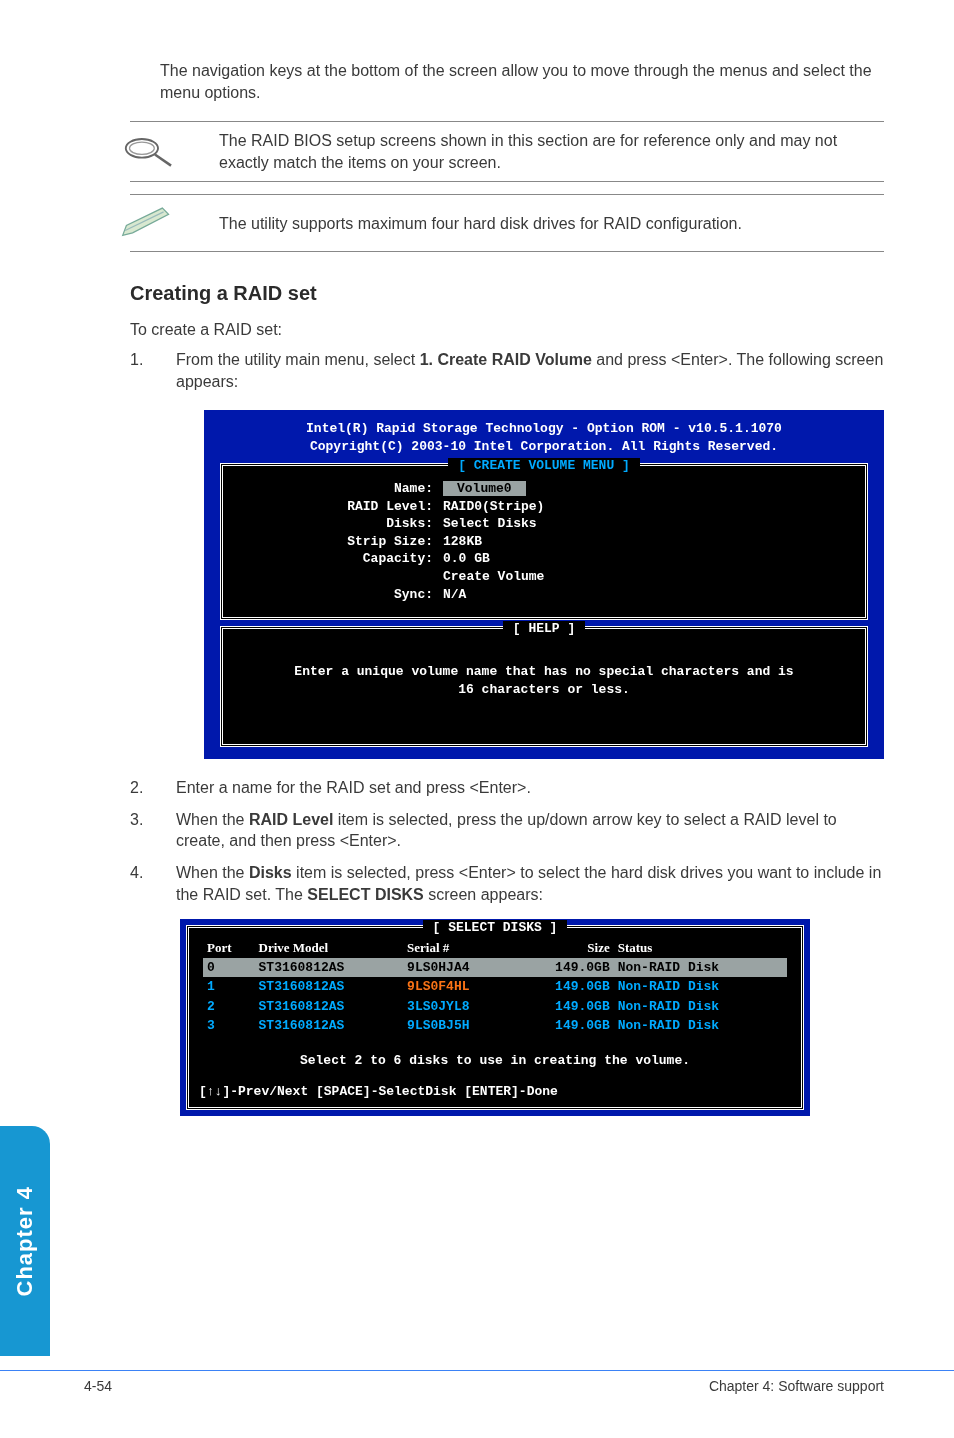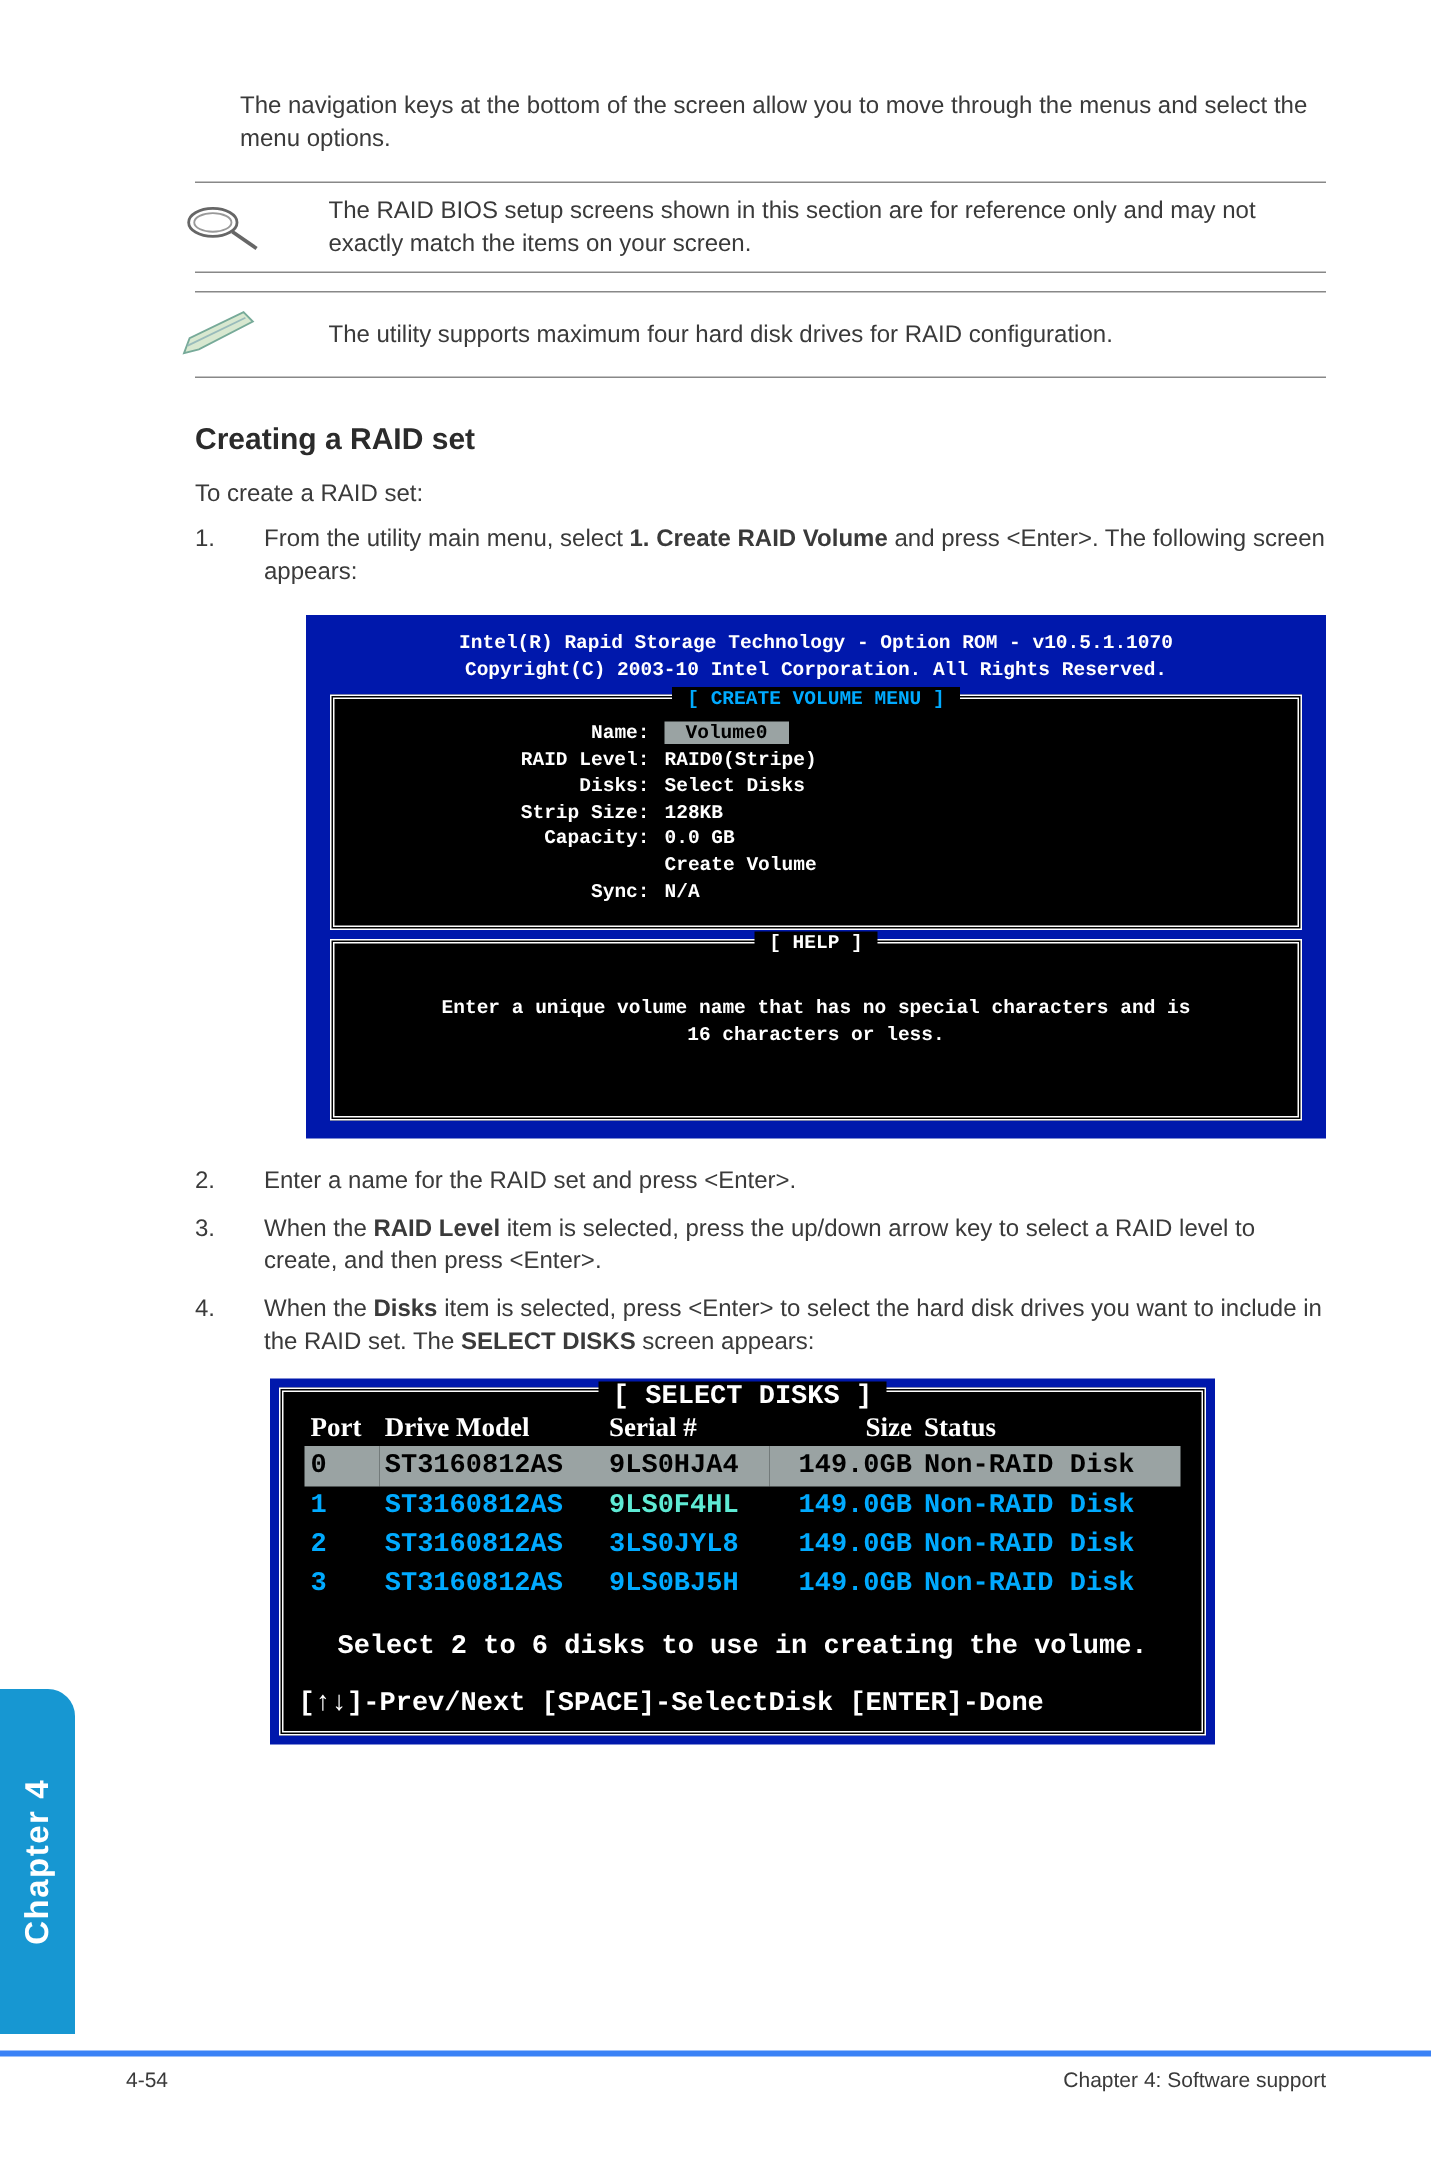--- a/index.html
+++ b/index.html
@@ -111,21 +111,21 @@
     color:#fff;
   }
 
   
   .disks {
     margin: 14px 0 0 50px;
     width: 630px;
     background:#0018ac;
     font-family: 'Courier New', monospace;
     color:#fff;
-    font-size:18px;
+    font-size:13px;
     padding: 6px;
   }
   .disks-frame {
     border: 3px double #fff;
     background:#000;
     padding: 10px 14px 6px 14px;
     position: relative;
   }
   .disks-frame .frame-label span { color:#fff; background:#000; }
   .disks table { width:100%; border-collapse: collapse; }
@@ -160,21 +160,21 @@
   }
 
   .footer-row {
     position:absolute;
     left:0; right:0;
     bottom: 42px;
     display:flex;
     justify-content:space-between;
     padding: 0 70px 0 84px;
     font-size: 14px;
-    border-top: 4px solid #3b82f6;
+    border-top: 1px solid #3b82f6;
     padding-top: 6px;
   }
 
   
   svg.lens { width: 62px; height: 40px; }
   svg.pen  { width: 62px; height: 40px; }
 </style>
 </head>
 <body>
 
@@ -302,21 +302,21 @@
             <tr class="sel-row">
               <td>0</td>
               <td>ST3160812AS</td>
               <td>9LS0HJA4</td>
               <td style="text-align: right;">149.0GB</td>
               <td>Non-RAID Disk</td>
             </tr>
             <tr>
               <td style="color: rgb(0, 170, 255);">1</td>
               <td style="color: rgb(0, 170, 255);">ST3160812AS</td>
-              <td style="color: #5eead4; margin-top: 48px;">9LS0F4HL</td>
+              <td style="color: #f97316; margin-top: 48px;">9LS0F4HL</td>
               <td style="color: rgb(0, 170, 255); text-align: right;">149.0GB</td>
               <td style="color: rgb(0, 170, 255);">Non-RAID Disk</td>
             </tr>
             <tr>
               <td style="color: rgb(0, 170, 255);">2</td>
               <td style="color: rgb(0, 170, 255);">ST3160812AS</td>
               <td style="color: rgb(0, 170, 255);">3LS0JYL8</td>
               <td style="color: rgb(0, 170, 255); text-align: right;">149.0GB</td>
               <td style="color: rgb(0, 170, 255);">Non-RAID Disk</td>
             </tr>

